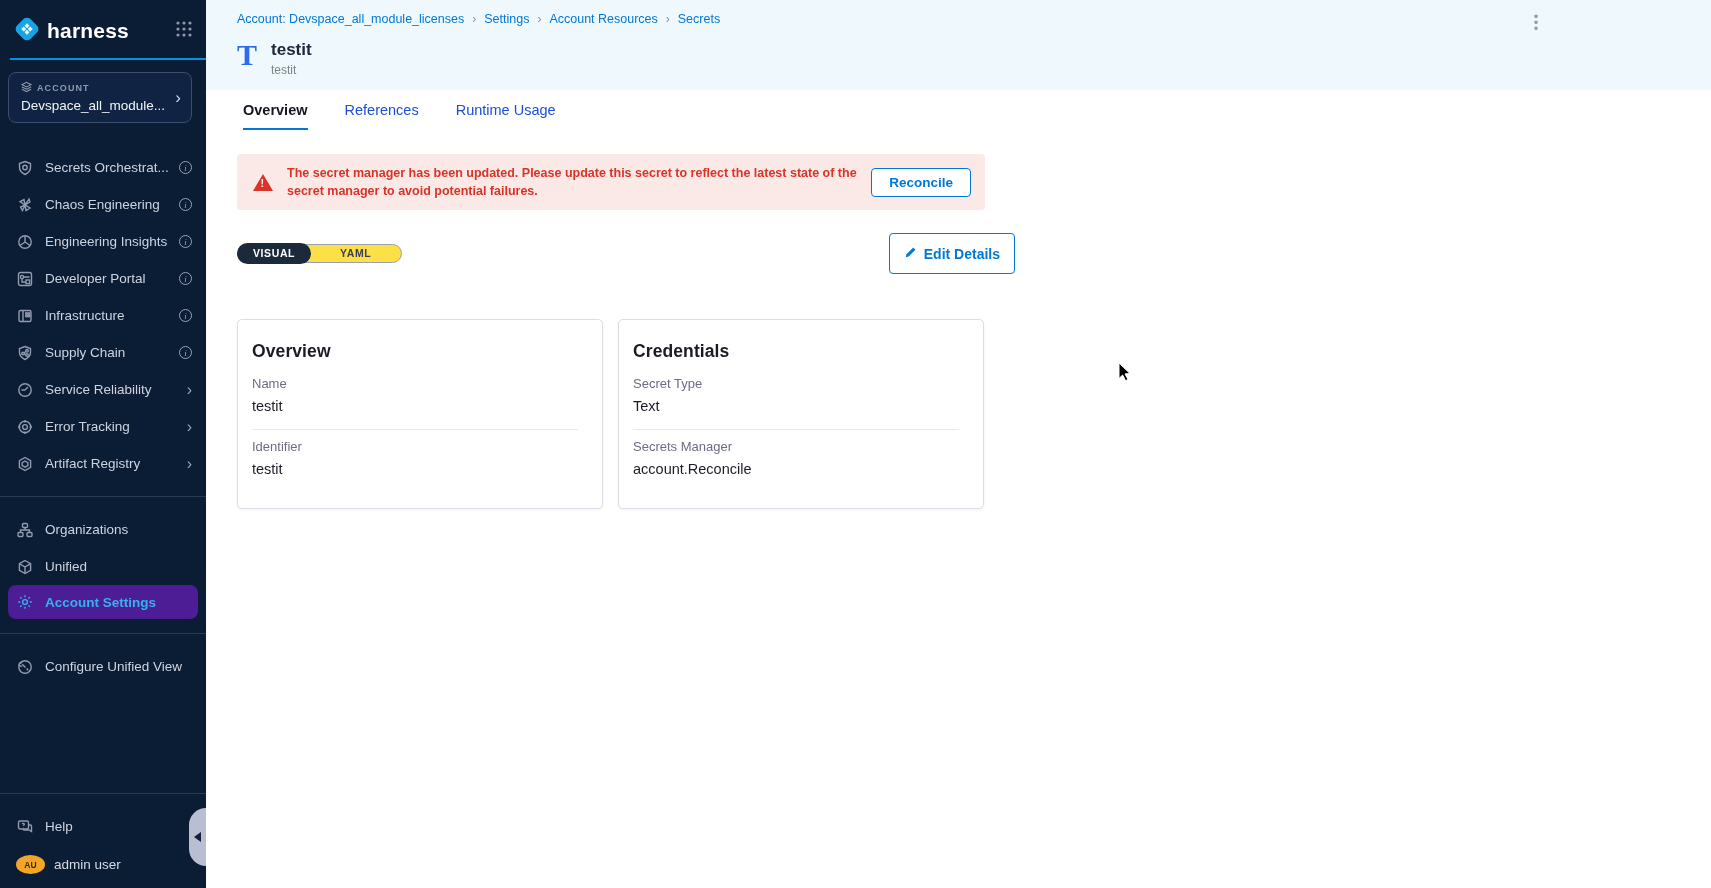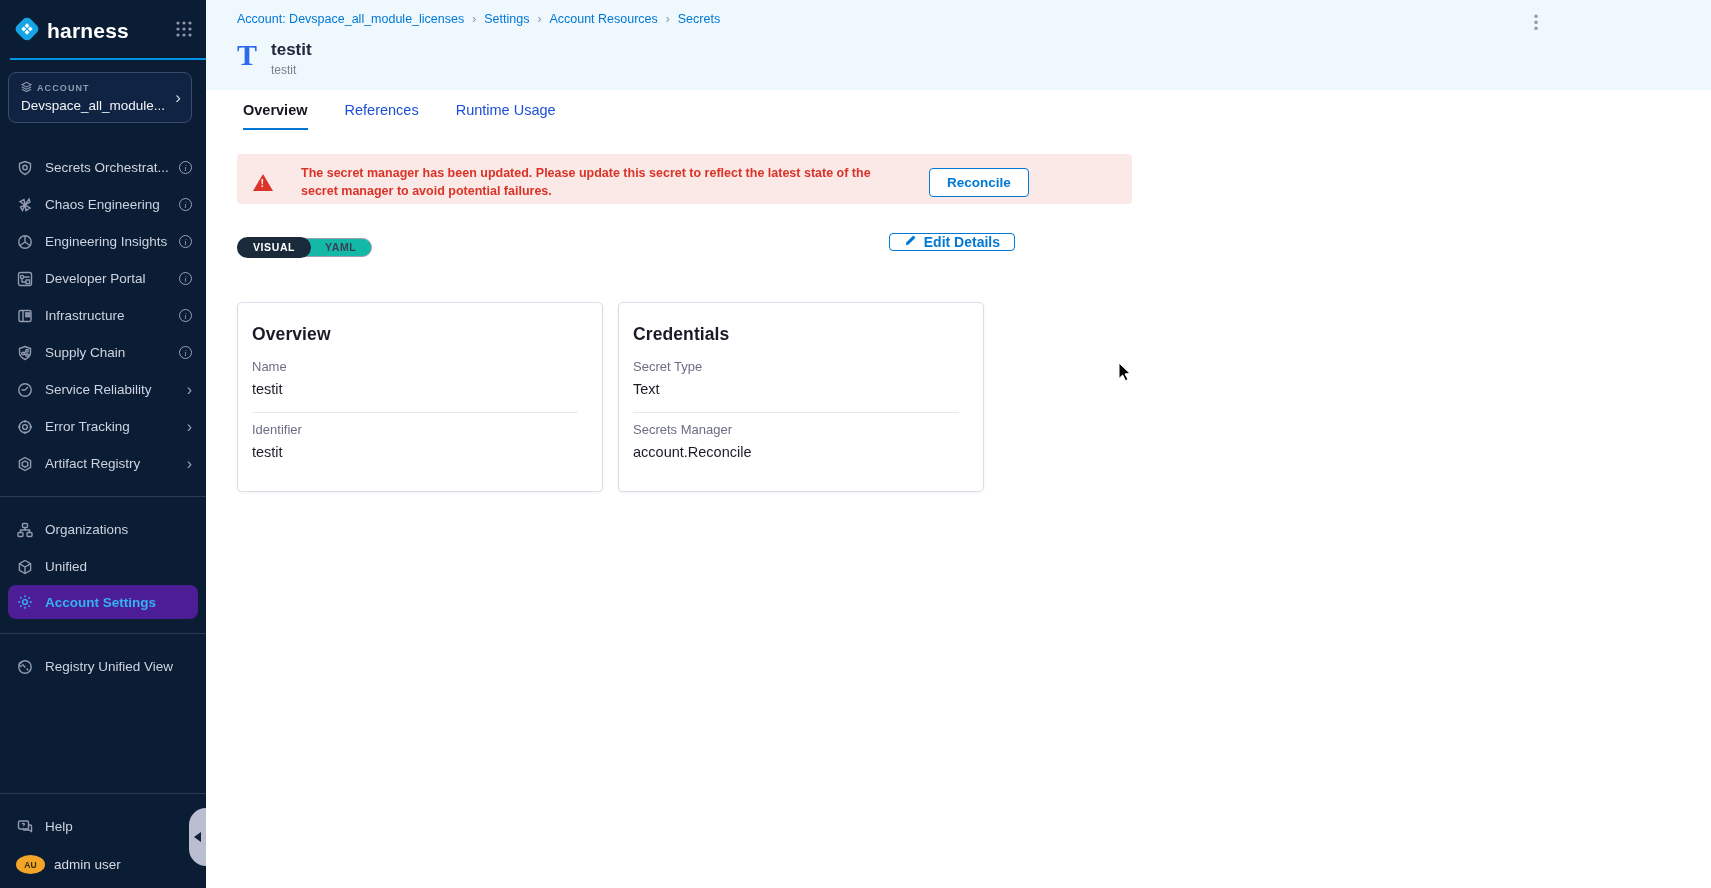--- a/index.html
+++ b/index.html
@@ -49,32 +49,32 @@
   .title-row { display:flex; align-items:flex-start; gap:14px; margin-top:14px; }
   .type-glyph { font-family:"Liberation Serif", serif; color:#2e6bec; font-size:30px; font-weight:700; line-height:30px; }
   .title-text .t1 { font-size:17px; font-weight:700; color:#22283b; }
   .title-text .t2 { font-size:12px; color:#7e808c; margin-top:3px; }
 
   .tabbar { display:flex; gap:37px; padding:12px 0 0 37px; background:#ffffff; }
   .tab { font-size:14.5px; color:#1d4ed8; padding-bottom:10px; cursor:pointer; border-bottom:2px solid transparent; }
   .tab.active { color:#14151f; font-weight:700; border-bottom-color:#0278d5; }
 
   .content { padding:24px 0 0 31px; position:relative; flex:1; }
-  .banner { width:895px; background:#fbe9e7; border-radius:4px; display:flex; align-items:center; padding:10px 14px 4px 16px; gap:28px; }
+  .banner { width:748px; background:#fbe9e7; border-radius:4px; display:flex; align-items:center; padding:10px 14px 10px 16px; gap:14px; }
   .warn-tri { width:0; height:0; border-left:10px solid transparent; border-right:10px solid transparent; border-bottom:17px solid #da3328; position:relative; flex-shrink:0; }
   .warn-tri::after { content:"!"; position:absolute; left:-2.5px; top:3px; color:#fbe9e7; font-size:11px; font-weight:700; }
   .banner-msg { color:#da3328; font-size:12.5px; line-height:1.45; font-weight:600; max-width:600px; flex:1; }
   .btn-outline { background:#ffffff; border:1px solid #0278d5; color:#0278d5; border-radius:4px; font-weight:700; cursor:pointer; font-family:"Liberation Sans", sans-serif; }
   .reconcile-btn { height:29px; padding:0 17px; font-size:13.5px; flex-shrink:0; }
 
   .toolbar { width:778px; display:flex; align-items:center; justify-content:space-between; margin-top:23px; }
-  .toggle { display:inline-flex; align-items:center; border:1px solid #9aa0ad; border-radius:999px; background:#14b8a6; height:19px;margin-top:11px; }
-  .toggle-opt { font-size:10.5px; font-weight:700; letter-spacing:.6px; color:#394055; padding:0 15px; line-height:19px; cursor:pointer; }
+  .toggle { display:inline-flex; align-items:center; border:1px solid #9aa0ad; border-radius:999px; background:#fde047; height:19px; }
+  .toggle-opt { font-size:10.5px; font-weight:700; letter-spacing:.6px; color:#394055; padding:0 30px; line-height:19px; cursor:pointer; }
   .toggle-opt.selected { background:#1b2a3a; color:#ffffff; border-radius:999px; height:21px; line-height:21px; margin:-1px; padding:0 16px; }
-  .edit-btn { height:18px; padding:0 14px; font-size:14px; display:inline-flex; align-items:center; gap:7px; }
+  .edit-btn { height:41px; padding:0 14px; font-size:14px; display:inline-flex; align-items:center; gap:7px; }
 
   .cards { display:flex; gap:15px; margin-top:45px; }
   .card { width:366px; min-height:190px; background:#ffffff; border:1px solid #dcdde8; border-radius:5px; box-shadow:0 1px 3px rgba(40,41,61,.06); padding:21px 24px 18px 14px; }
   .card h2 { font-size:17.5px; font-weight:700; color:#1b1b28; letter-spacing:.1px; margin-bottom:14px; }
   .field-label { font-size:13px; color:#6b6d85; margin-top:9px; }
   .field-value { font-size:14.5px; color:#1c1c28; margin-top:7px; }
   .field-sep { border-top:1px solid #e8e8ee; margin-top:15px; }
 
   .cursor { position:absolute; left:1118px; top:362px; pointer-events:none; }
 </style>
@@ -266,21 +266,21 @@
 
     <div class="side-divider"></div>
 
     <div class="nav-item">
       <span class="ico">
           <svg width="16" height="16" viewBox="0 0 16 16">
             <circle cx="8" cy="8" r="6.2"></circle>
             <path d="M5.2 5.2l3.2 3.2M9.6 9.6l1.6 1.6M5 6.8A1.8 1.8 0 115 4"></path>
           </svg>
         </span>
-      <span class="lbl">Registry Unified View</span>
+      <span class="lbl">Configure Unified View</span>
     </div>
 
     <div class="side-bottom">
       <div class="side-divider"></div>
       <div class="nav-item">
         <span class="ico">
             <svg width="16" height="16" viewBox="0 0 16 16">
               <rect x="1.5" y="2" width="10" height="8" rx="1.5"></rect>
               <path d="M11.5 6h2a1 1 0 011 1v5.5L12 11H7a1 1 0 01-1-1"></path>
               <path d="M5.2 5.1c.3-1 1.9-1 2.1.1.1.7-.8 1-.8 1.6"></path>

